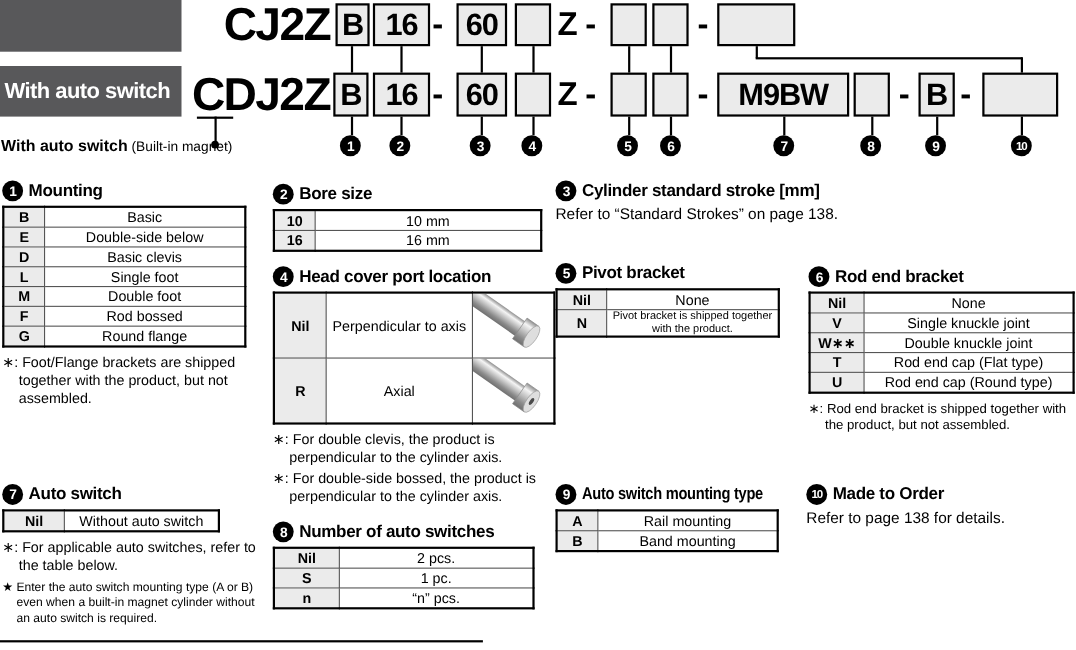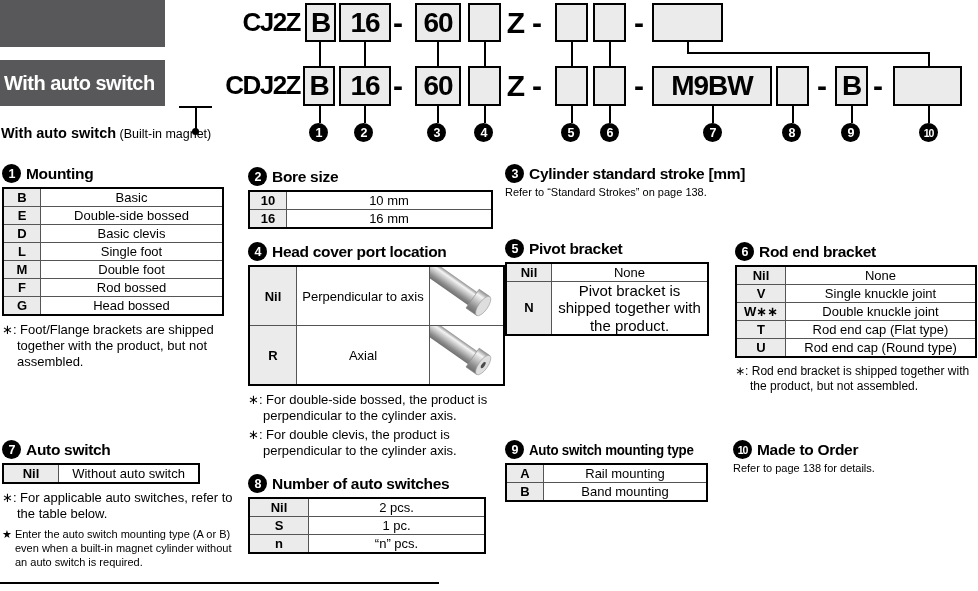--- a/index.html
+++ b/index.html
@@ -4,21 +4,21 @@
 <style>
   html,body{margin:0;padding:0;background:#fff;}
   #page{position:relative;width:978px;height:591px;background:#fff;overflow:hidden;
         font-family:"Liberation Sans","DejaVu Sans",sans-serif;color:#000;}
 
   
   .darkblock{position:absolute;background:#58585a;}
   .dark-label{position:absolute;background:#58585a;color:#fff;font-weight:bold;
               font-size:20px;display:flex;align-items:center;padding-left:4px;box-sizing:border-box;
               letter-spacing:-0.5px;}
-  .ct{position:absolute;font-weight:bold;font-size:26px;letter-spacing:-1.5px;
+  .ct{position:absolute;font-weight:bold;font-size:42px;letter-spacing:-1.5px;
       text-align:right;line-height:40px;white-space:nowrap;}
   .cb{position:absolute;background:#ebebeb;border:2px solid #000;box-sizing:border-box;
       display:flex;align-items:center;justify-content:center;font-weight:bold;
       font-size:28px;letter-spacing:-1px;}
   .glyph{position:absolute;font-weight:bold;font-size:30px;text-align:center;}
   .r1{top:3px;height:39px;line-height:39px;}
   .r2{top:66px;height:40px;line-height:40px;}
   .vline{position:absolute;width:1.5px;background:#000;}
   .hline{position:absolute;height:1.5px;background:#000;}
   .dot{position:absolute;width:7px;height:7px;border-radius:50%;background:#000;}
@@ -27,26 +27,26 @@
            font-size:12.5px;font-weight:bold;letter-spacing:-1px;}
   .diag-circle{position:absolute;top:123px;}
   .magnet-note{position:absolute;left:1px;top:125px;font-size:12.5px;white-space:nowrap;}
   .magnet-note b{font-size:14.5px;}
 
   
   .sec{position:absolute;}
   .sec-h{display:flex;align-items:center;gap:5px;font-weight:bold;font-size:15.5px;
          letter-spacing:-0.3px;margin-bottom:4px;white-space:nowrap;}
   .sec-h.cond .sec-title{transform:scaleX(0.86);transform-origin:left center;}
-  .sec-text{font-size:11px;margin-top:-1px;}
+  .sec-text{font-size:14px;margin-top:-1px;}
   .t{border-collapse:collapse;border:2px solid #000;background:#fff;table-layout:fixed;}
   .t td{border:1px solid #555;font-size:13px;text-align:center;height:17px;
         padding:0 3px;overflow:hidden;}
   .t td:first-child{background:#ebebeb;font-weight:bold;width:var(--cw,30px);}
-  .t td.small{font-size:15px;line-height:1.15;text-align:center;}
+  .t td.small{font-size:10px;line-height:1.15;text-align:center;}
   .port-t td{height:55px;}
   .port-t td.pimg{padding:0;background:#fff;}
   .notes{margin-top:6px;}
   .note{font-size:12.5px;line-height:1.22;padding-left:15px;text-indent:-15px;margin-top:3px;}
   .notes.n13 .note{font-size:13px;}
   .notes.n12 .note{font-size:12px;}
   .star-note{font-size:11px;line-height:1.3;padding-left:13px;text-indent:-13px;margin-top:5px;}
   .bottom-rule{position:absolute;left:0;top:582px;width:439px;height:2px;background:#000;}
 </style>
 </head>
@@ -134,41 +134,41 @@
       <span class="sec-title">Mounting</span>
     </div>
     <table class="t" style="width:222px;--cw:30px;">
         <tbody>
           <tr>
             <td>B</td>
             <td>Basic</td>
           </tr>
           <tr>
             <td>E</td>
-            <td>Double-side bossed</td>
+            <td>Double-side below</td>
           </tr>
           <tr>
             <td>D</td>
             <td>Basic clevis</td>
           </tr>
           <tr>
             <td>L</td>
             <td>Single foot</td>
           </tr>
           <tr>
             <td>M</td>
             <td>Double foot</td>
           </tr>
           <tr>
             <td>F</td>
             <td>Rod bossed</td>
           </tr>
           <tr>
             <td>G</td>
-            <td>Head bossed</td>
+            <td>Round flange</td>
           </tr>
         </tbody>
       </table>
     <div class="notes n13">
         <div class="note">∗: Foot/Flange brackets are shipped together with the product, but not assembled.</div>
       </div>
   </div>
 
   <div class="sec" style="left:248px;top:167px;width:245px;">
     <div class="sec-h">
@@ -245,22 +245,22 @@
               <rect x="44" y="15.5" width="13" height="23" fill="url(#rg2)" stroke="#8a8a8a" stroke-width="0.6"></rect>
               <ellipse cx="57" cy="27" rx="4.6" ry="11.5" fill="#dedede" stroke="#9a9a9a" stroke-width="0.6"></ellipse>
               <ellipse cx="57" cy="27" rx="1.6" ry="3.6" fill="#4a4a4a"></ellipse>
             </g>
           </svg>
         </td>
       </tr>
     </tbody>
       </table>
     <div class="notes n13">
+        <div class="note">∗: For double clevis, the product is perpendicular to the cylinder axis.</div>
         <div class="note">∗: For double-side bossed, the product is perpendicular to the cylinder axis.</div>
-        <div class="note">∗: For double clevis, the product is perpendicular to the cylinder axis.</div>
       </div>
   </div>
 
   <div class="sec" style="left:505px;top:239px;width:206px;">
     <div class="sec-h">
       <span class="ncircle">5</span>
       <span class="sec-title">Pivot bracket</span>
     </div>
     <table class="t" style="width:204px;--cw:38px;">
         <tbody>

